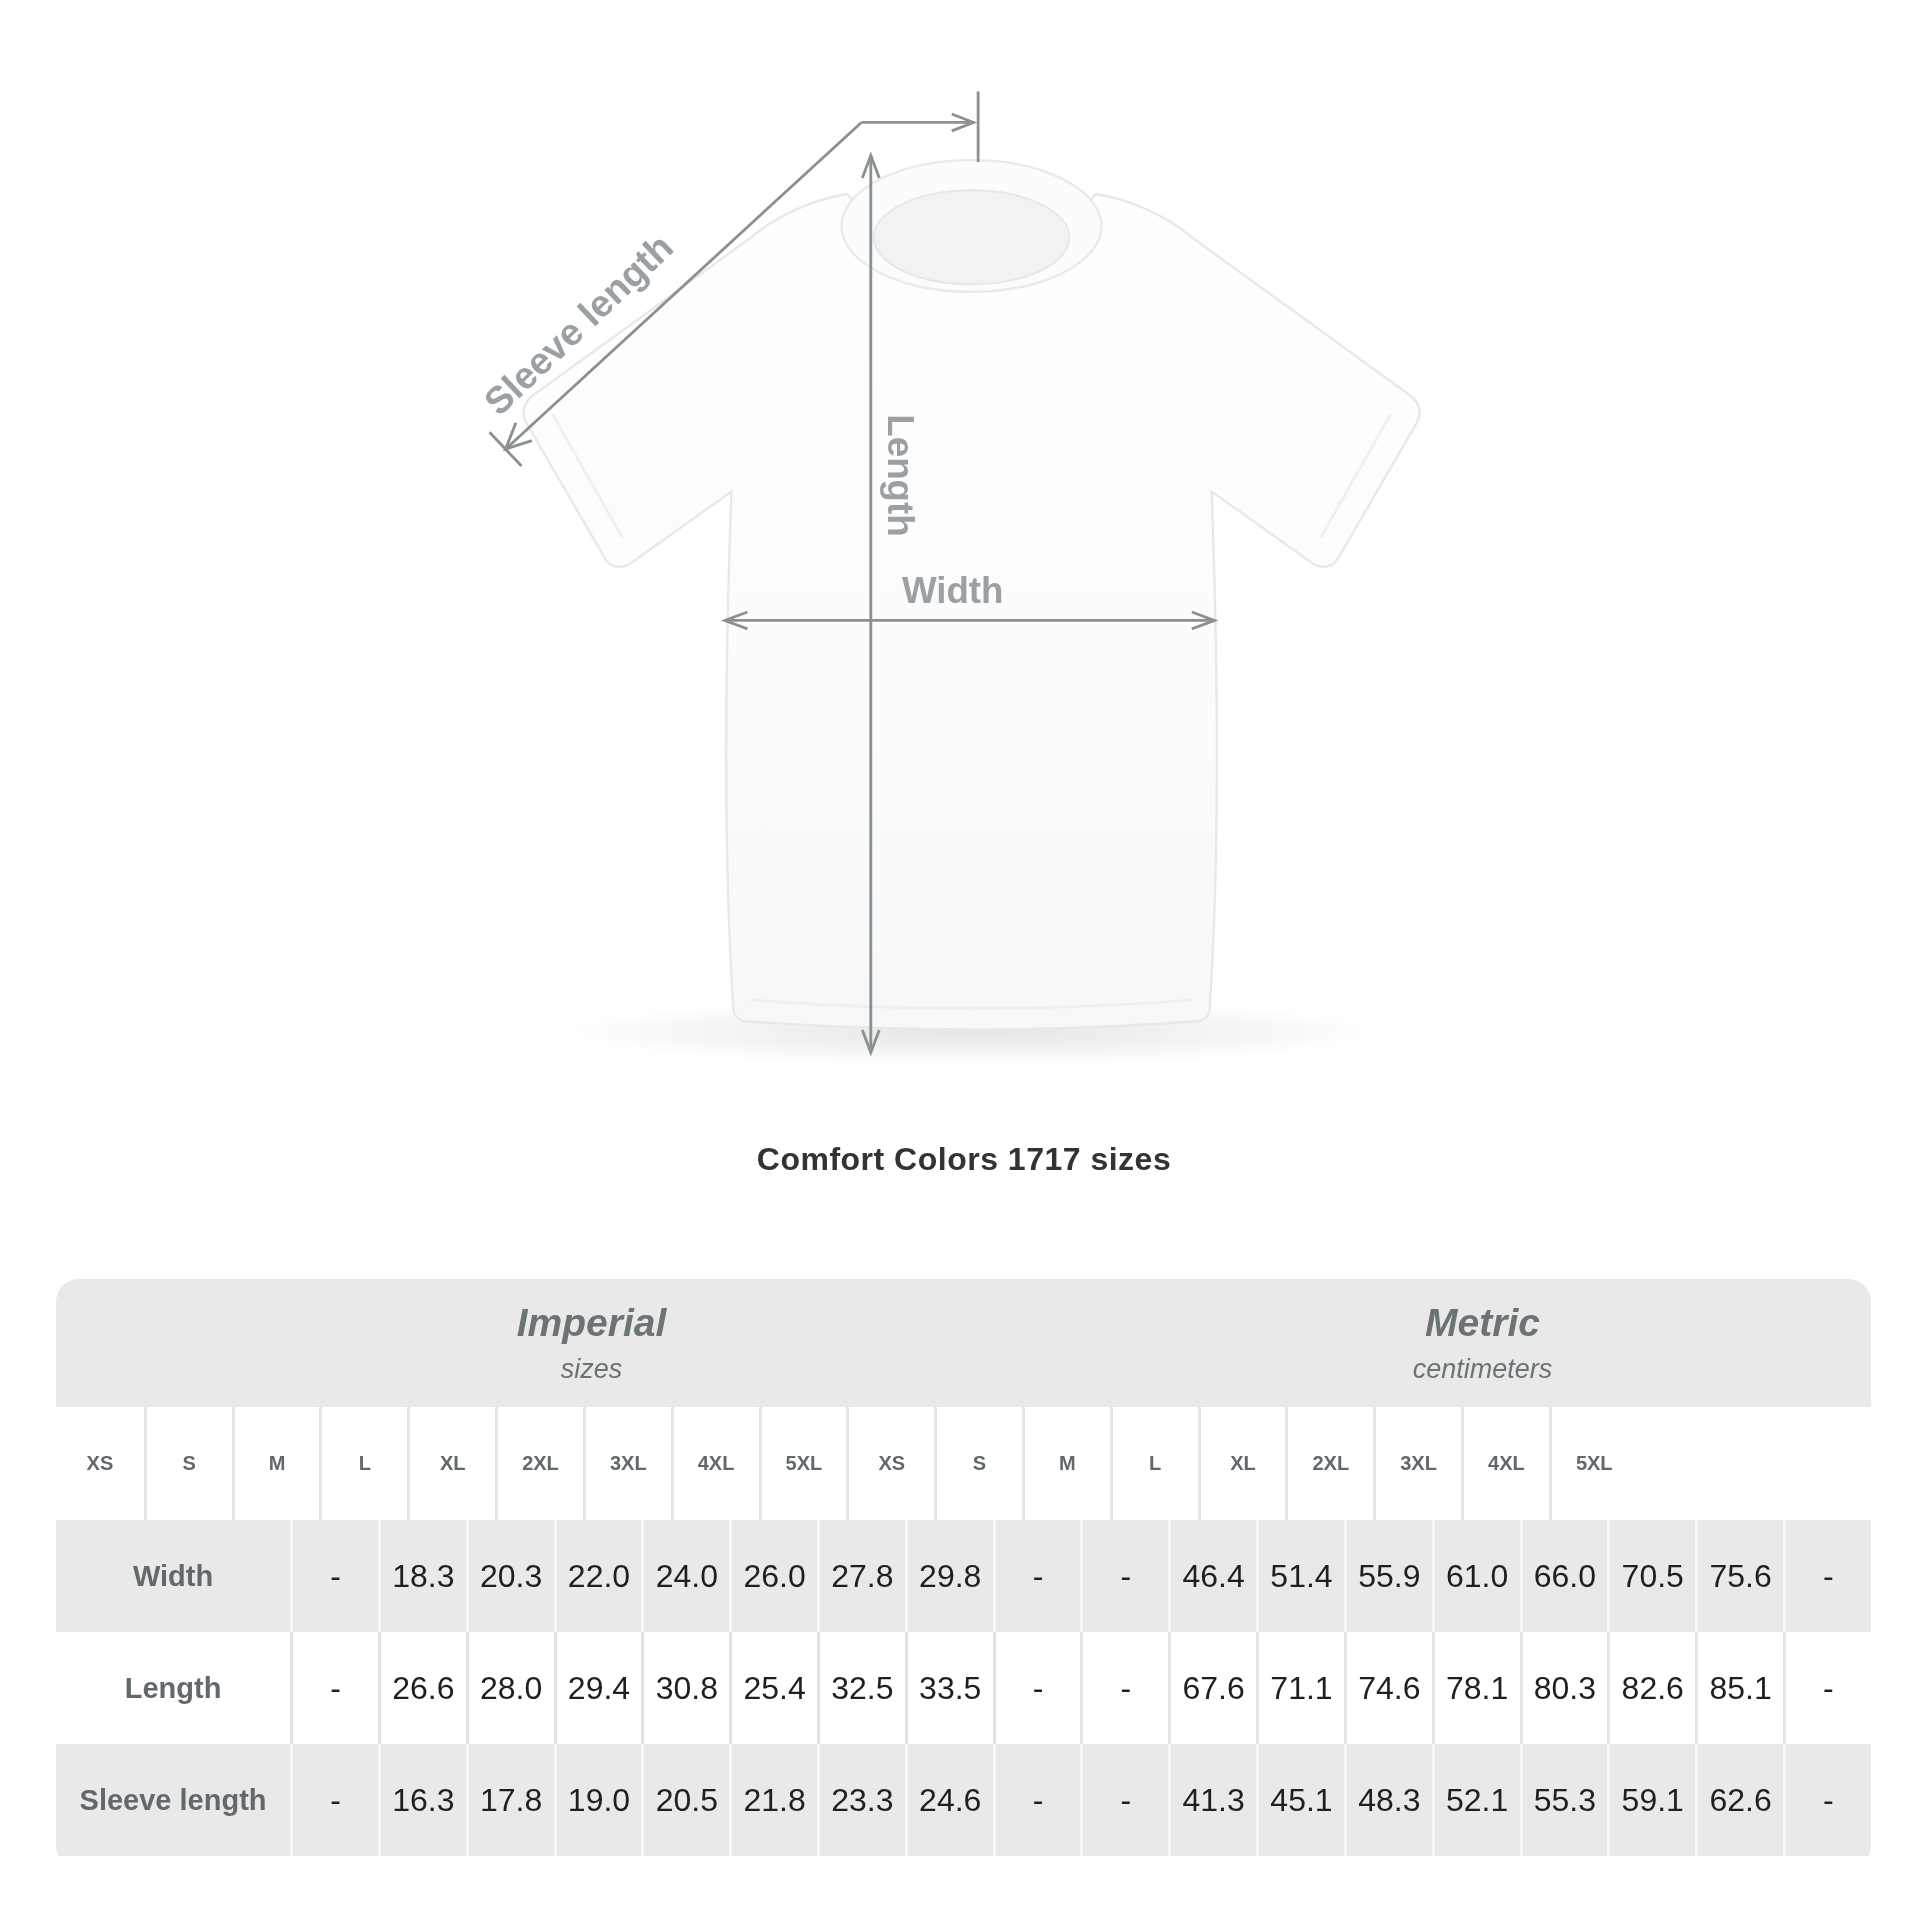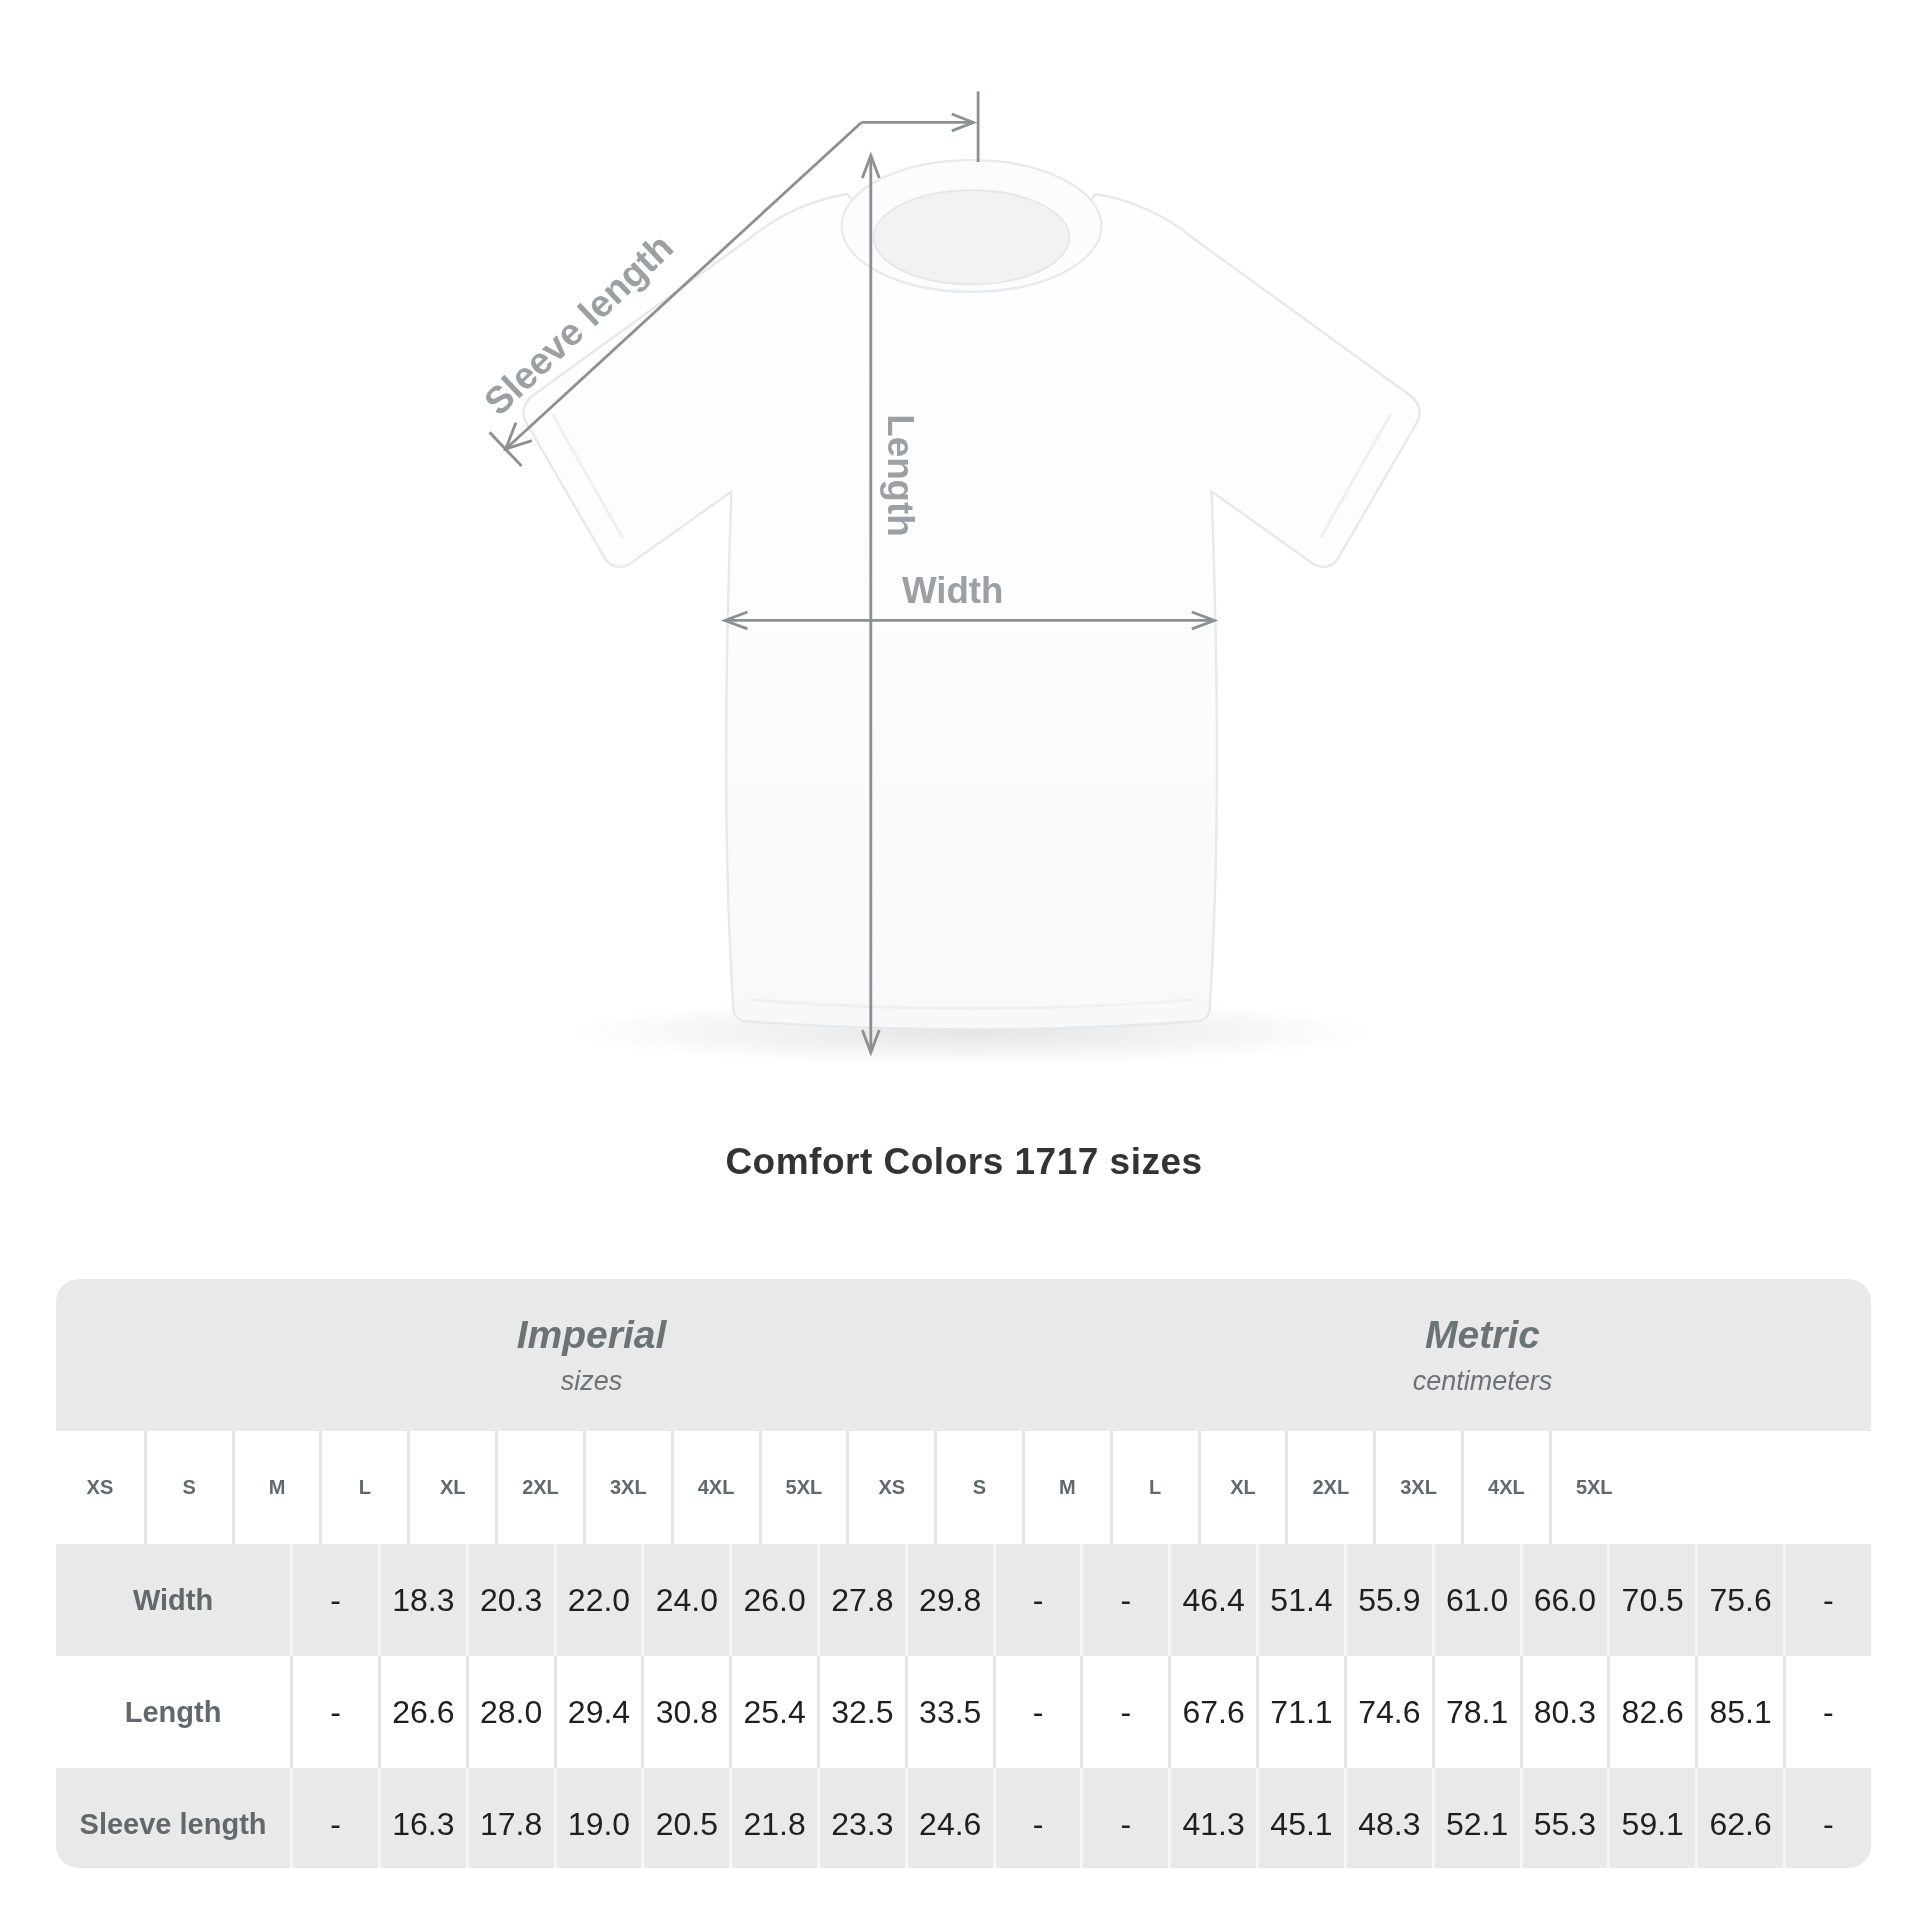--- a/index.html
+++ b/index.html
@@ -9,26 +9,26 @@
     --measure-line:#8b9093; --measure-label:#9aa0a4;
   }
   *{box-sizing:border-box; margin:0; padding:0;}
   html,body{background:var(--page-bg);}
   body{font-family:"Liberation Sans", sans-serif;}
   .stage{position:relative; width:1928px; height:1928px; background:var(--page-bg); overflow:hidden;}
 
   .diagram{position:absolute; left:0; top:0; width:1928px; height:1111px;}
 
   .title-block{position:absolute; left:0; top:1141px; width:1928px; text-align:center;}
-  .title{font-size:37px; font-weight:bold; color:var(--heading-text); letter-spacing:0.5px;}
+  .title{font-size:32px; font-weight:bold; color:var(--heading-text); letter-spacing:0.5px;}
   .subtitle{margin-top:21px; font-size:27px; font-style:italic; color:var(--note-text);}
 
   .size-table{position:absolute; left:56px; top:1279px; width:1815px; height:589px;
     border-radius:22.6px; overflow:hidden; background:var(--row-white);}
-  .band{height:152px; background:var(--band-gray); display:flex;padding-left:33px;}
+  .band{height:128px; background:var(--band-gray); display:flex;padding-left:33px;}
   .group{display:flex; flex-direction:column; align-items:center; justify-content:center; gap:9.4px;}
   .group.imperial{width:56.4%;}
   .group.metric{width:43.6%;}
   .group-name{font-size:39px; font-weight:bold; font-style:italic; color:var(--group-header-text);}
   .group-unit{font-size:27px; font-style:italic; color:var(--group-header-text);}
 
   .trow{display:flex; width:100%;}
   .trow.head-row{height:113px; background:var(--row-white);}
   .trow.white{background:var(--row-white);}
   .trow.gray{background:var(--row-gray);}

